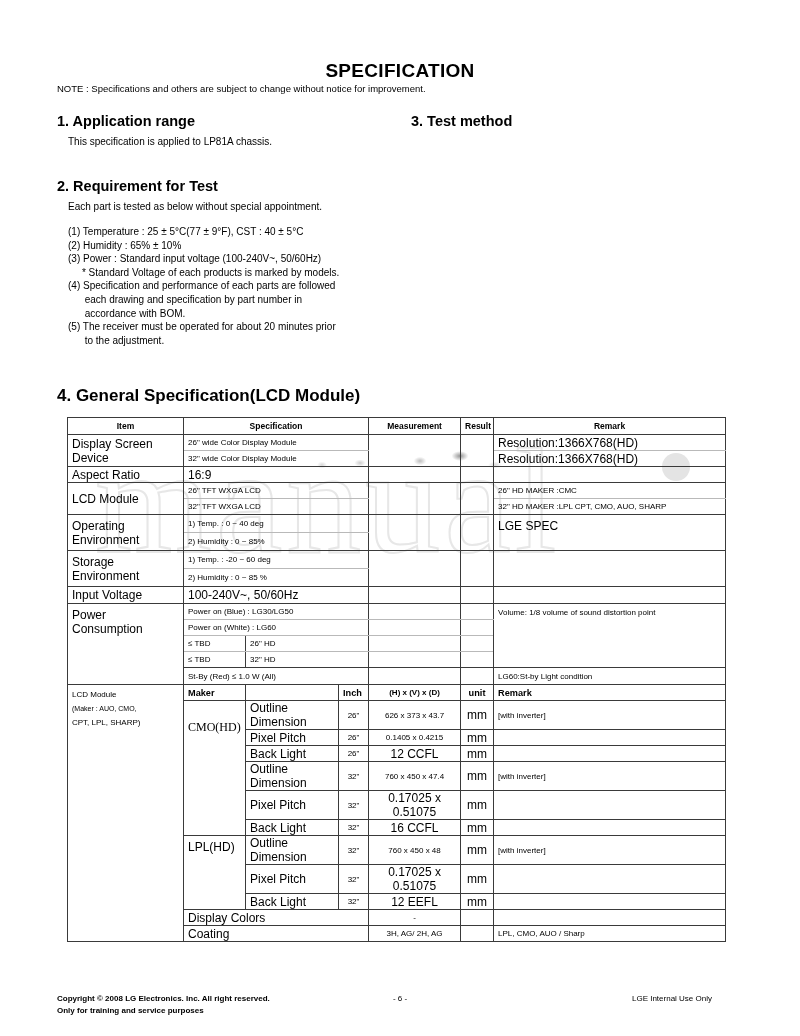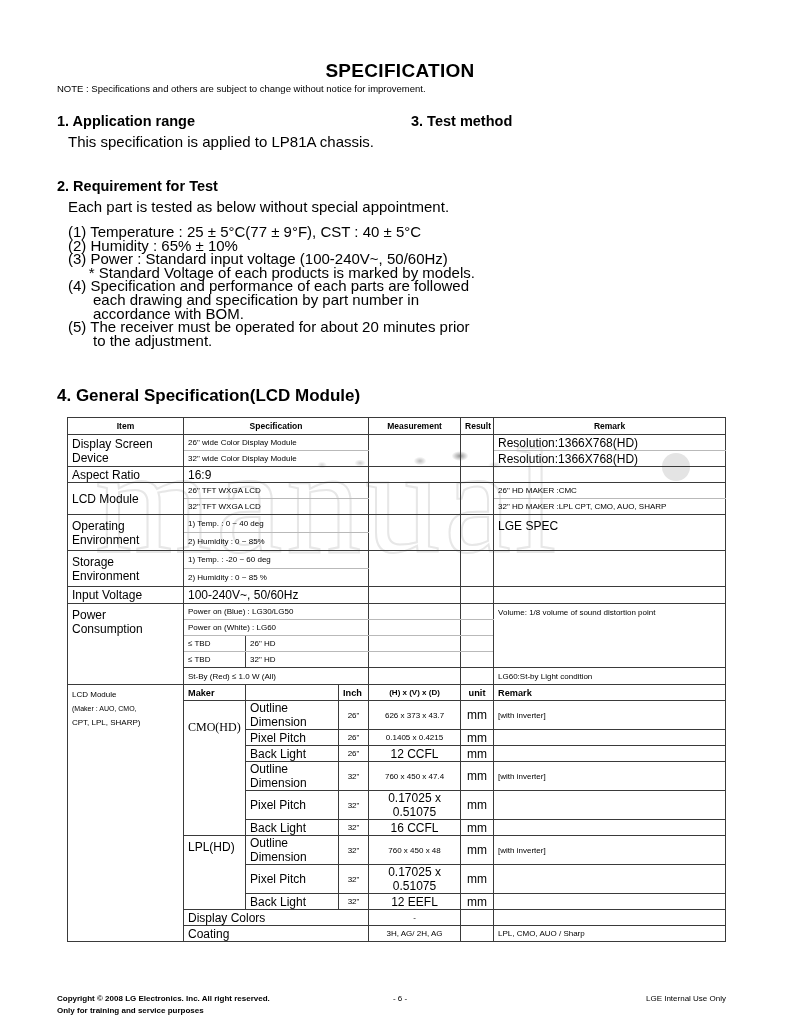--- a/index.html
+++ b/index.html
@@ -75,21 +75,21 @@
     left: 57px; top: 83px;
     font-size: 9.5px;
   }
   .h2 {
     position: absolute;
     font-size: 14.5px;
     font-weight: bold;
   }
   .para {
     position: absolute;
-    font-size: 15px;
+    font-size: 10px;
     line-height: 13.6px;
     white-space: pre-wrap;
   }
 
   
   .spec-table {
     position: absolute;
     left: 67px;
     top: 417px;
     width: 658px;
@@ -122,21 +122,21 @@
   
   .footer {
     position: absolute;
     left: 0; top: 993px;
     width: 800px;
     font-size: 8px;
     line-height: 12px;
   }
   .f-left  { position: absolute; left: 57px; top: 0; white-space: pre-line; font-weight: bold; }
   .f-mid   { position: absolute; left: 0; top: 0; width: 800px; text-align: center; }
-  .f-right { position: absolute; right: 74px; top: 0; }
+  .f-right { position: absolute; right: 88px; top: 0; }
 </style>
 </head>
 <body>
 
 <div class="page">
 
   <div class="watermark">
     <div class="wm-text">manual</div>
     <div class="wm-dot"></div>
     <div class="wm-smudge"></div>

